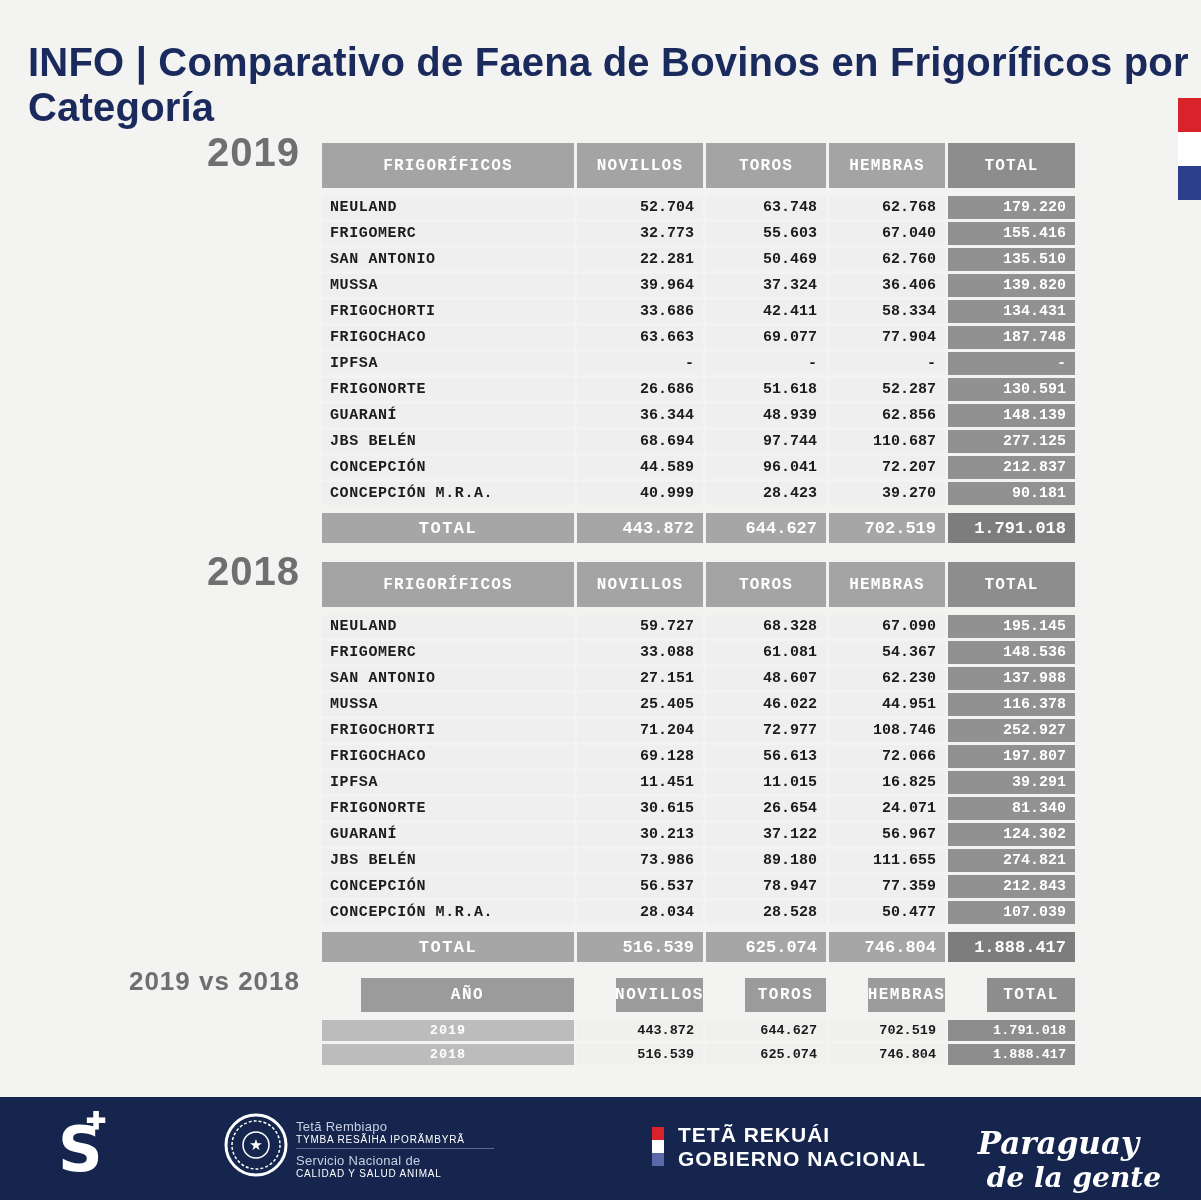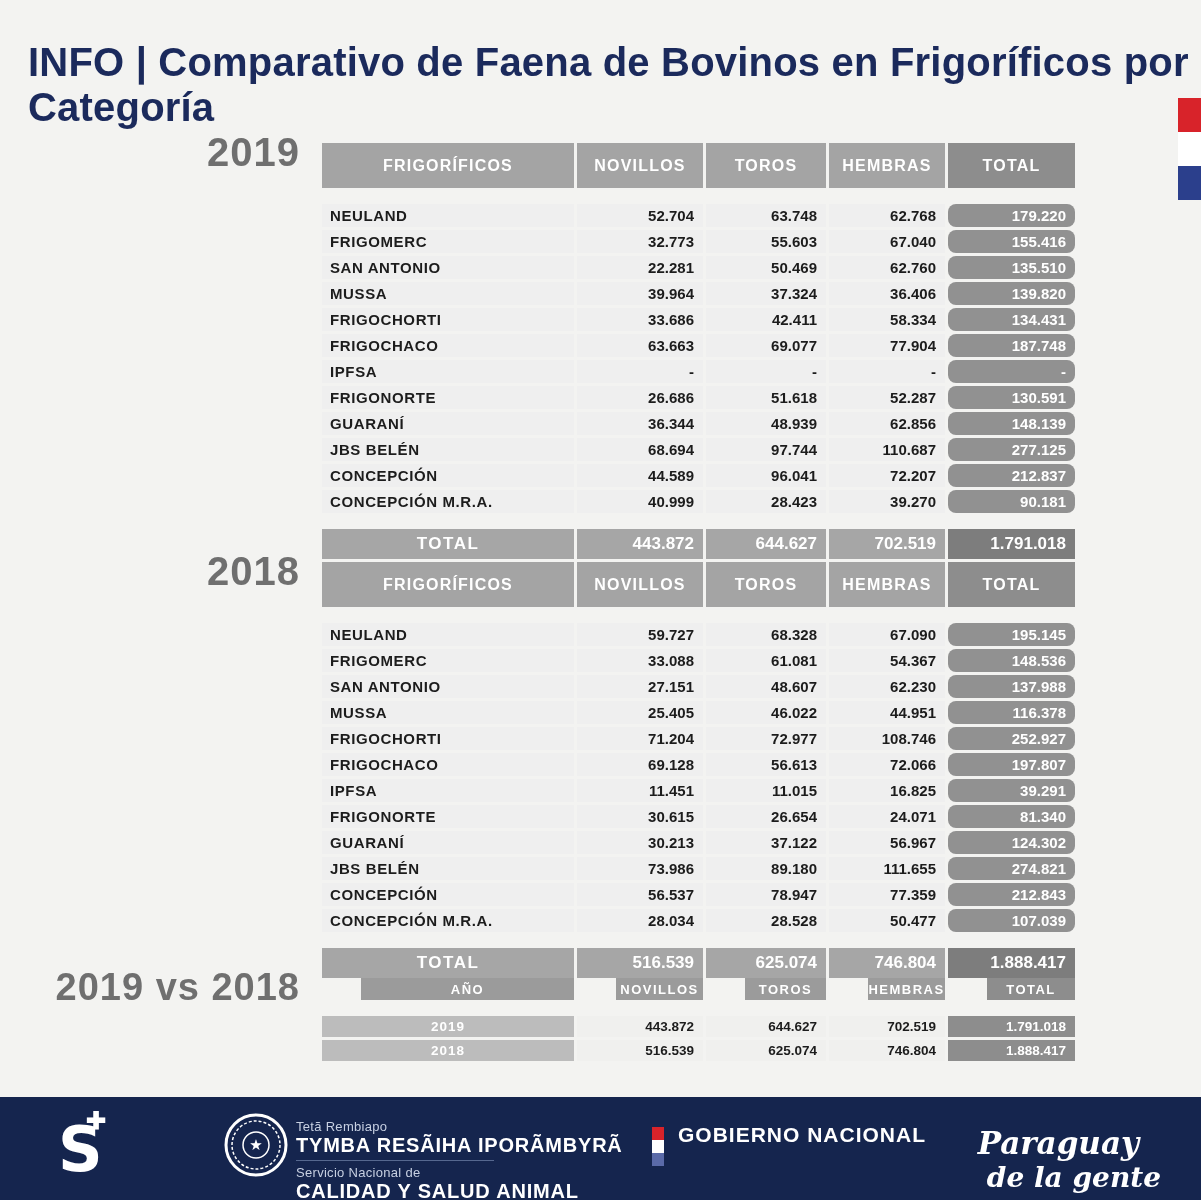--- a/index.html
+++ b/index.html
@@ -12,67 +12,67 @@
   .page-title { position:absolute; left:28px; top:40px; font-size:40px; font-weight:800; color:#1b2a5c; letter-spacing:.2px; }
 
   
   .flag-strip { position:absolute; right:0; top:98px; width:23px; }
   .flag-strip .sq { width:23px; height:34px; }
 
   
   .year-label { position:absolute; left:0; width:300px; text-align:right; font-size:40px; font-weight:800; color:#6f6f6f; letter-spacing:1px; }
   #lbl2019 { top:130px; }
   #lbl2018 { top:549px; }
-  #lblcmp  { top:966px; font-size:38px; }
-
-  
-  .tblwrap { position:absolute; left:322px; width:756px; display:flex; flex-direction:column; row-gap:16px; }
+  #lblcmp  { top:966px; font-size:26px; }
+
+  
+  .tblwrap { position:absolute; left:322px; width:756px; display:flex; flex-direction:column; row-gap:8px;font-family:Liberation Mono, monospace; }
   #tbl2019 { top:143px; }
   #tbl2018 { top:562px; }
   #tblcmp  { top:978px; }
 
   .trow { display:grid; grid-template-columns:252px 126px 120px 116px 127px; column-gap:3px; }
   .cell { display:flex; align-items:center; font-weight:700; color:#1c1c1c; overflow:hidden; white-space:nowrap; }
 
   
   .hrow .cell { height:45px; justify-content:center; background:#a4a4a4; color:#fff; font-size:16px; letter-spacing:1.2px; }
   .hrow .c4 { background:#8d8d8d; }
 
   
   .main-rows .cell { height:23px; font-size:15px; background:#efefef; }
   .main-rows .c0 { justify-content:flex-start; padding-left:8px; letter-spacing:.6px; }
   .main-rows .c1,.main-rows .c2,.main-rows .c3 { justify-content:flex-end; padding-right:9px; }
-  .main-rows .c4 { justify-content:flex-end; padding-right:9px; background:#919191; color:#fff;border-radius:8px; }
+  .main-rows .c4 { justify-content:flex-end; padding-right:9px; background:#919191; color:#fff; }
 
   
   .totrow .cell { height:30px; font-size:17px; background:#a6a6a6; color:#fff; }
   .totrow .c0 { justify-content:center; letter-spacing:1.5px; }
   .totrow .c1,.totrow .c2,.totrow .c3 { justify-content:flex-end; padding-right:9px; }
   .totrow .c4 { justify-content:flex-end; padding-right:9px; background:#7d7d7d; }
 
   
-  .cmp-head .cell { height:22px; justify-content:center; background:#9b9b9b; color:#fff; font-size:13px; letter-spacing:1.5px;margin-left:39px; }
+  .cmp-head .cell { height:34px; justify-content:center; background:#9b9b9b; color:#fff; font-size:16px; letter-spacing:1.5px;margin-left:39px; }
   .cmp-head .c4 { background:#8d8d8d; }
   .cmp-rows .cell { height:21px; font-size:13.5px; }
   .cmp-rows .c0 { justify-content:center; background:#bcbcbc; color:#fff; letter-spacing:1px; }
   .cmp-rows .c1,.cmp-rows .c2,.cmp-rows .c3 { justify-content:flex-end; padding-right:9px; background:#f0f0ee; }
   .cmp-rows .c4 { justify-content:flex-end; padding-right:9px; background:#8d8d8d; color:#fff; }
 
   
   .footer { position:absolute; left:0; right:0; top:1097px; height:103px; background:#15254e; }
   .s-logo { position:absolute; left:52px; top:14px; width:72px; height:72px; color:#fff; }
   .s-logo .s { position:absolute; left:6px; top:2px; font-size:62px; font-weight:900; font-family:"DejaVu Sans", sans-serif; }
   .s-logo .plus { position:absolute; left:34px; top:-4px; font-size:24px; font-weight:900; }
 
   .seal { position:absolute; left:224px; top:16px; }
   .seal .star { position:absolute; left:0; top:0; width:64px; height:64px; display:flex; align-items:center; justify-content:center; color:#fff; font-size:15px; }
 
   .senacsa-text { position:absolute; left:296px; top:22px; color:#fff; }
   .senacsa-text .tiny { font-size:13px; color:#c7d0e2; letter-spacing:.3px; }
-  .senacsa-text .big  { font-size:20px; font-weight:700; letter-spacing:.8px; }
+  .senacsa-text .big  { font-size:10px; font-weight:400; letter-spacing:.8px; }
   .senacsa-text .rule { width:198px; height:1px; background:#56688f; margin:3px 0 4px; }
 
   .gov { position:absolute; left:652px; top:26px; display:flex; align-items:flex-start; }
   .gov-flag { width:12px; margin-right:14px; margin-top:4px; }
   .gov-flag div { width:12px; height:13px; }
   .gov-text { color:#fff; font-size:21px; font-weight:800; letter-spacing:1px; line-height:1.15; }
 
   .slogan { position:absolute; right:40px; top:28px; color:#fff; font-family:"DejaVu Serif", serif; font-style:italic; text-align:right; }
   .slogan .l1 { font-size:31px; font-weight:700; margin-right:22px; }
   .slogan .l2 { font-size:28px; font-weight:700; border-bottom:2px solid #fff; padding-bottom:18px; }
@@ -349,20 +349,21 @@
       <div class="big">CALIDAD Y SALUD ANIMAL</div>
     </div>
 
     <div class="gov">
       <div class="gov-flag">
         <div style="background:#d8232a"></div>
         <div style="background:#ffffff"></div>
         <div style="background:#5a6aa8"></div>
       </div>
       <div class="gov-text">
+        <div>TETÃ REKUÁI</div>
         <div>GOBIERNO NACIONAL</div>
       </div>
     </div>
 
     <div class="slogan">
       <div class="l1">Paraguay</div>
       <div class="l2">de la gente</div>
     </div>
   </div>
 

